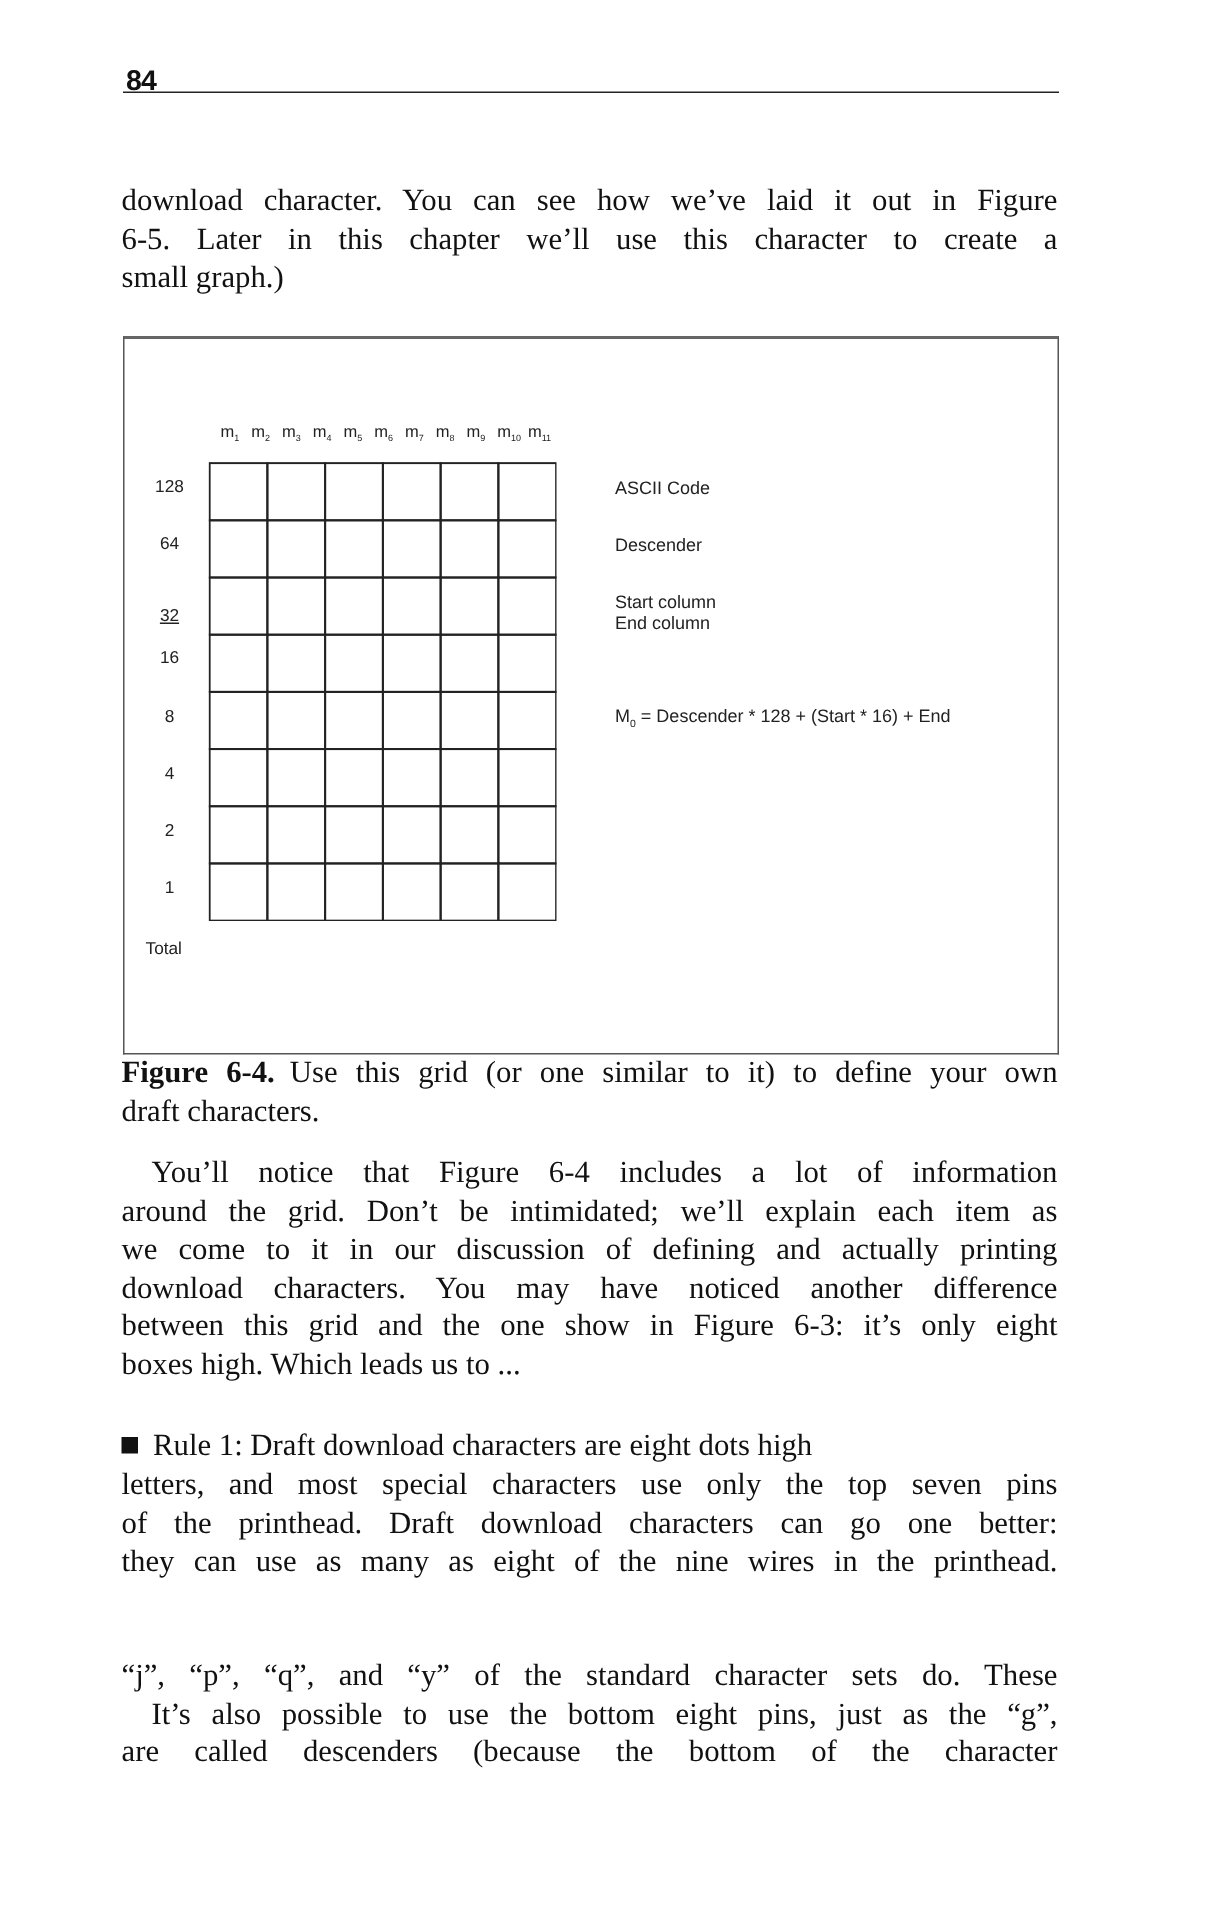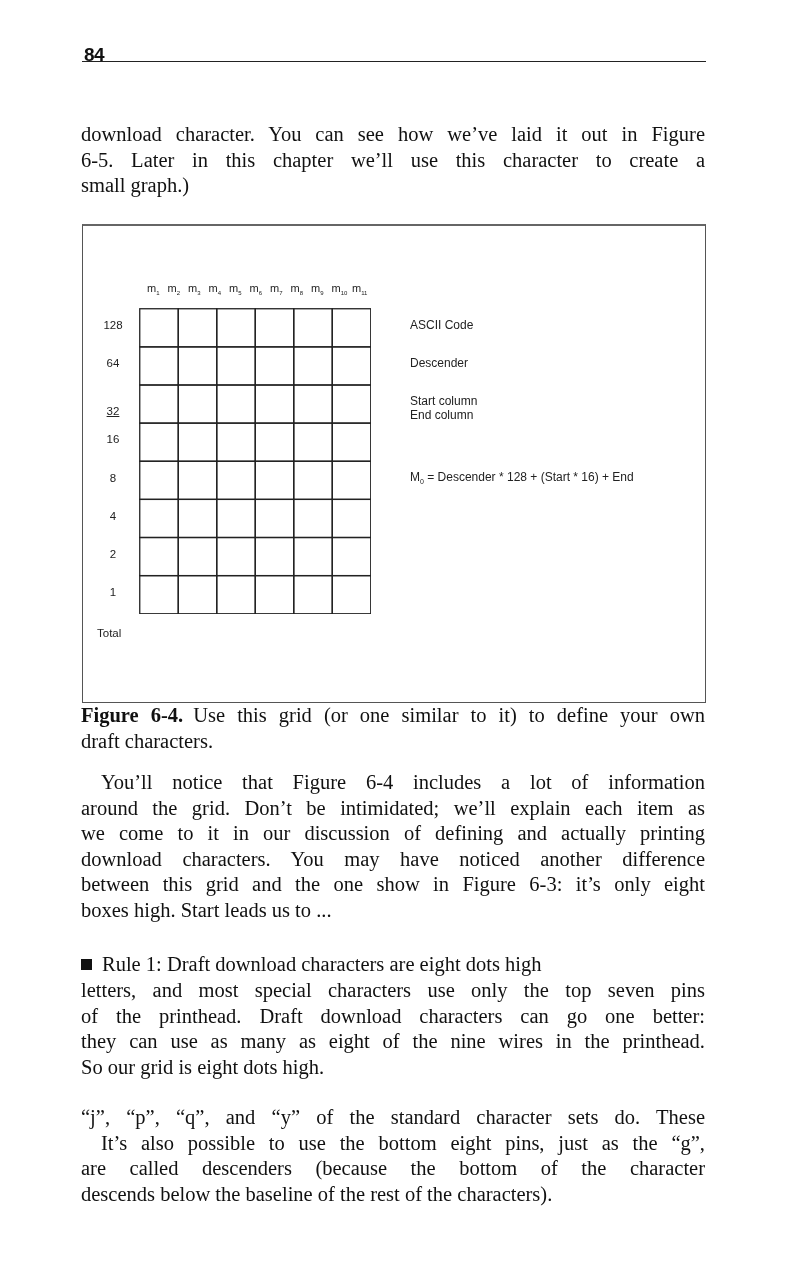--- a/index.html
+++ b/index.html
@@ -177,32 +177,30 @@
   <span class="line"><span class="caption-label">Figure 6-4.</span><span class="caption-gap"></span><span>Use this grid (or one similar to it) to define your own</span></span>
   <span class="line last">draft characters.</span>
 </p>
 
 <p class="para" style="top:770px;">
   <span class="line indent">You’ll notice that Figure 6-4 includes a lot of information</span>
   <span class="line">around the grid. Don’t be intimidated; we’ll explain each item as</span>
   <span class="line">we come to it in our discussion of defining and actually printing</span>
   <span class="line">download characters. You may have noticed another difference</span>
   <span class="line">between this grid and the one show in Figure 6-3: it’s only eight</span>
-  <span class="line last">boxes high. Start leads us to ...</span>
+  <span class="line last">boxes high. Which leads us to ...</span>
 </p>
 
 <p class="para" style="top:952px;">
   <span class="line last"><span class="bullet"></span><span>Rule 1: Draft download characters are eight dots high</span></span>
 </p>
 
 <p class="para" style="top:978px;">
   <span class="line">letters, and most special characters use only the top seven pins</span>
   <span class="line">of the printhead. Draft download characters can go one better:</span>
   <span class="line">they can use as many as eight of the nine wires in the printhead.</span>
-  <span class="line last">So our grid is eight dots high.</span>
 </p>
 
 <p class="para" style="top:1105px;">
   <span class="line">“j”, “p”, “q”, and “y” of the standard character sets do. These</span>
   <span class="line indent">It’s also possible to use the bottom eight pins, just as the “g”,</span>
   <span class="line">are called descenders (because the bottom of the character</span>
-  <span class="line last">descends below the baseline of the rest of the characters).</span>
 </p>
 
 </body></html>

